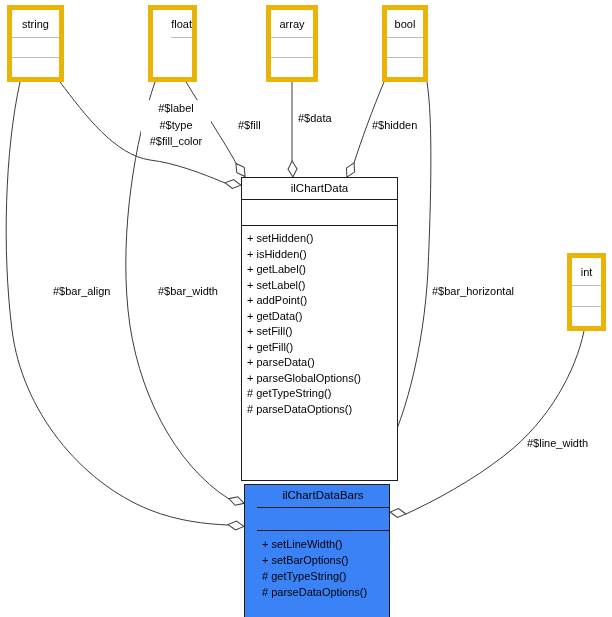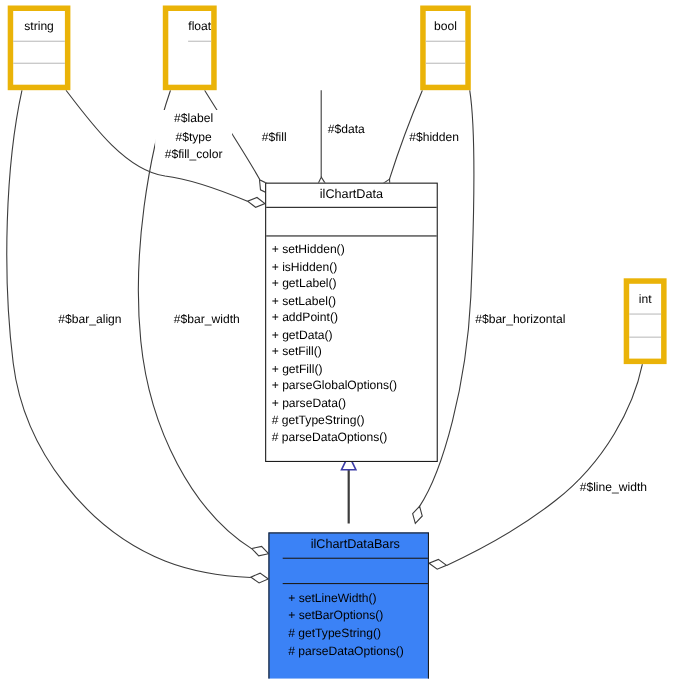--- a/index.html
+++ b/index.html
@@ -18,21 +18,21 @@
   .n-bool{left:382px;top:5px;width:46px;height:77px;}
   .n-int{left:567px;top:253px;width:39px;height:78px;}
 
   
   .classbox{position:absolute;border:1.5px solid #1d1d1d;background:#fff;box-sizing:border-box;}
   .classbox .cb-title{border-bottom:1.5px solid #1d1d1d;text-align:center;font-size:11.5px;
            padding:4px 2px 3px 2px;box-sizing:border-box;}
   .classbox .cb-attrs{border-bottom:1.5px solid #1d1d1d;box-sizing:border-box;}
   .classbox .cb-methods{padding:5px 4px 0 5px;font-size:11px;}
   .method-row{white-space:nowrap;}
-  .c-ilchartdata{left:241px;top:166px;width:157px;height:254px;}
+  .c-ilchartdata{left:241px;top:177px;width:157px;height:304px;}
   .c-ilchartdata .cb-title{height:22px;}
   .c-ilchartdata .cb-attrs{height:26px;}
   .c-ilchartdata .method-row{line-height:15.5px;}
   .c-ilchartdatabars{left:244px;top:484px;width:146px;height:136px;background:#3b82f6;padding-left:12px;}
   .c-ilchartdatabars .cb-title{height:23px;}
   .c-ilchartdatabars .cb-attrs{height:23px;}
   .c-ilchartdatabars .method-row{line-height:16px;}
 
   
   .elabel{position:absolute;font-size:11px;white-space:nowrap;background:#fff;padding:0 1px;}
@@ -84,20 +84,25 @@
   <div class="typebox n-string">
     <div class="tb-title">string</div>
     <div class="tb-c1"></div>
     <div class="tb-c2"></div>
   </div>
   <div class="typebox n-float">
     <div class="tb-title">float</div>
     <div class="tb-c1"></div>
     <div class="tb-c2"></div>
   </div>
+  <div class="typebox n-array">
+    <div class="tb-title">array</div>
+    <div class="tb-c1"></div>
+    <div class="tb-c2"></div>
+  </div>
   <div class="typebox n-bool">
     <div class="tb-title">bool</div>
     <div class="tb-c1"></div>
     <div class="tb-c2"></div>
   </div>
   <div class="typebox n-int">
     <div class="tb-title">int</div>
     <div class="tb-c1"></div>
     <div class="tb-c2"></div>
   </div>
@@ -108,22 +113,22 @@
     <div class="cb-methods">
 
     <div class="method-row">+ setHidden()</div>
         <div class="method-row">+ isHidden()</div>
         <div class="method-row">+ getLabel()</div>
         <div class="method-row">+ setLabel()</div>
         <div class="method-row">+ addPoint()</div>
         <div class="method-row">+ getData()</div>
         <div class="method-row">+ setFill()</div>
         <div class="method-row">+ getFill()</div>
+        <div class="method-row">+ parseData()</div>
         <div class="method-row">+ parseGlobalOptions()</div>
-        <div class="method-row">+ parseData()</div>
         <div class="method-row"># getTypeString()</div>
         <div class="method-row"># parseDataOptions()</div>
       </div>
   </div>
 
   <div class="classbox c-ilchartdatabars">
     <div class="cb-title">ilChartDataBars</div>
     <div class="cb-attrs"></div>
     <div class="cb-methods">
 

